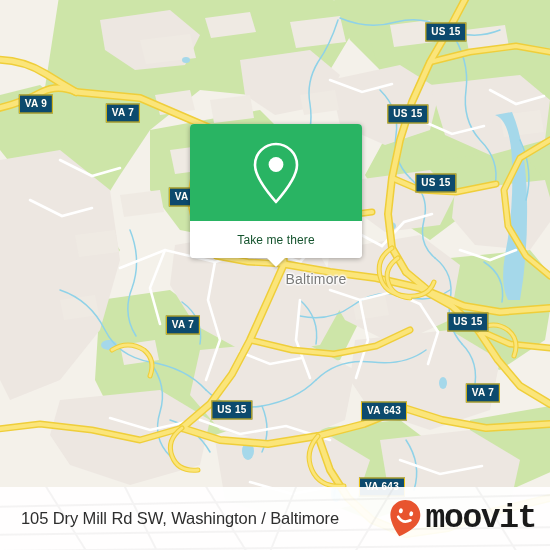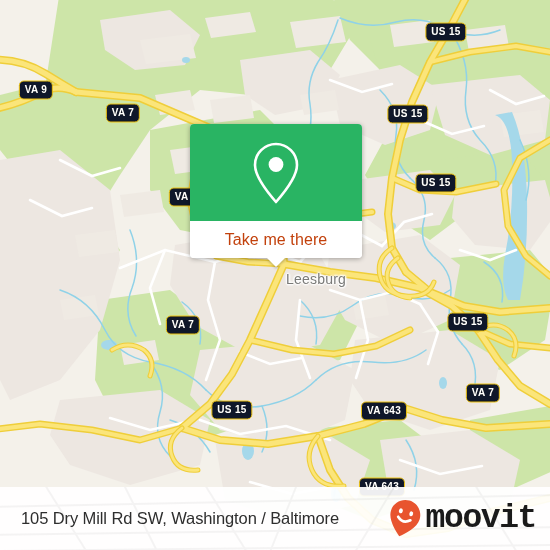--- a/index.html
+++ b/index.html
@@ -19,23 +19,23 @@
   #map{
     position:absolute;inset:0;
     background:#F4F1EA;
     overflow:hidden;
   }
   #map svg{display:block;width:550px;height:550px;}
 
   
   .shield{
     position:absolute;
-    background:#0f172a;
+    background:#0c4a6e;
     border:1.5px solid #EDC211;
-    border-radius:5px;
+    border-radius:0;
     color:#FFFFFF;
     font-size:10px;
     font-weight:bold;
     letter-spacing:.3px;
     line-height:1;
     padding:3px 5px 4px 5px;
     white-space:nowrap;
     font-family:"Liberation Sans","DejaVu Sans",sans-serif;
     text-shadow:0 0 1px rgba(140,110,0,.25);
     transform:translate(-50%,-50%);
@@ -72,22 +72,22 @@
   }
   #popup-foot{
     background:#fff;
     height:37px;
     border-radius:0 0 4px 4px;
     display:flex;align-items:center;justify-content:center;
     position:relative;
     z-index:2;
   }
   #popup-foot-label{
-    color:#c2410c;
-    font-size:16px;
+    color:#14532d;
+    font-size:12px;
     letter-spacing:.1px;
   }
   #popup-tail{
     position:absolute;
     left:50%;bottom:-9px;
     margin-left:-9px;
     width:0;height:0;
     border-left:9px solid transparent;
     border-right:9px solid transparent;
     border-top:9px solid #fff;
@@ -354,24 +354,24 @@
           <path d="M398,258 Q384,268 388,282 Q392,296 410,298"></path>
           <path d="M318,436 Q304,452 312,470 Q320,488 344,486"></path>
           <path d="M182,428 Q166,440 172,456 Q178,472 198,470"></path>
           <path d="M478,330 Q494,320 508,330 Q520,340 514,356"></path>
           <path d="M112,350 Q128,340 144,350 Q156,360 150,376"></path>
         </g>
 
       </g>
     </svg>
 
-    <div class="place-label" style="left:316px;top:279px;">Leesburg</div>
+    <div class="place-label" style="left:316px;top:279px;">Baltimore</div>
 
     <div class="shield" style="left:446px;top:32px;">US 15</div>
-    <div class="shield" style="left:36px;top:90px;">VA 9</div>
+    <div class="shield" style="left:36px;top:104px;">VA 9</div>
     <div class="shield" style="left:123px;top:113px;">VA 7</div>
     <div class="shield" style="left:408px;top:114px;">US 15</div>
     <div class="shield" style="left:186px;top:197px;">VA 7</div>
     <div class="shield" style="left:436px;top:183px;">US 15</div>
     <div class="shield" style="left:183px;top:325px;">VA 7</div>
     <div class="shield" style="left:468px;top:322px;">US 15</div>
     <div class="shield" style="left:483px;top:393px;">VA 7</div>
     <div class="shield" style="left:232px;top:410px;">US 15</div>
     <div class="shield" style="left:384px;top:411px;">VA 643</div>
     <div class="shield" style="left:382px;top:487px;">VA 643</div>

